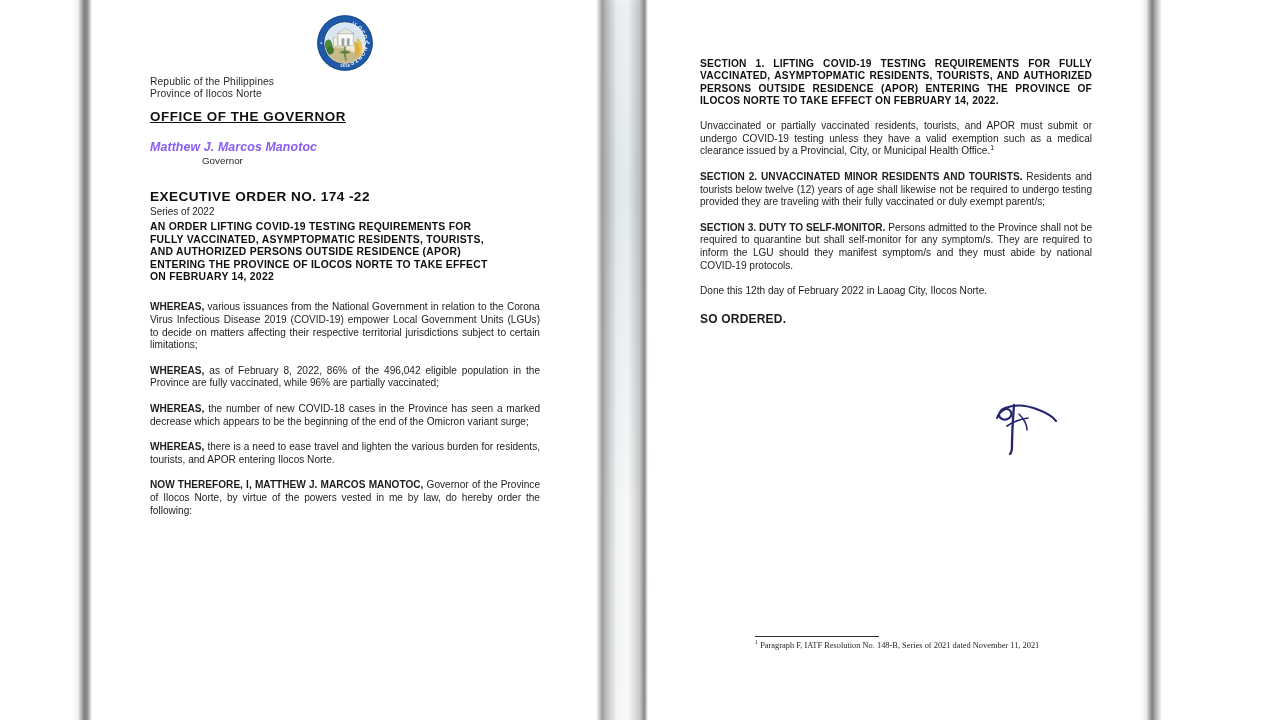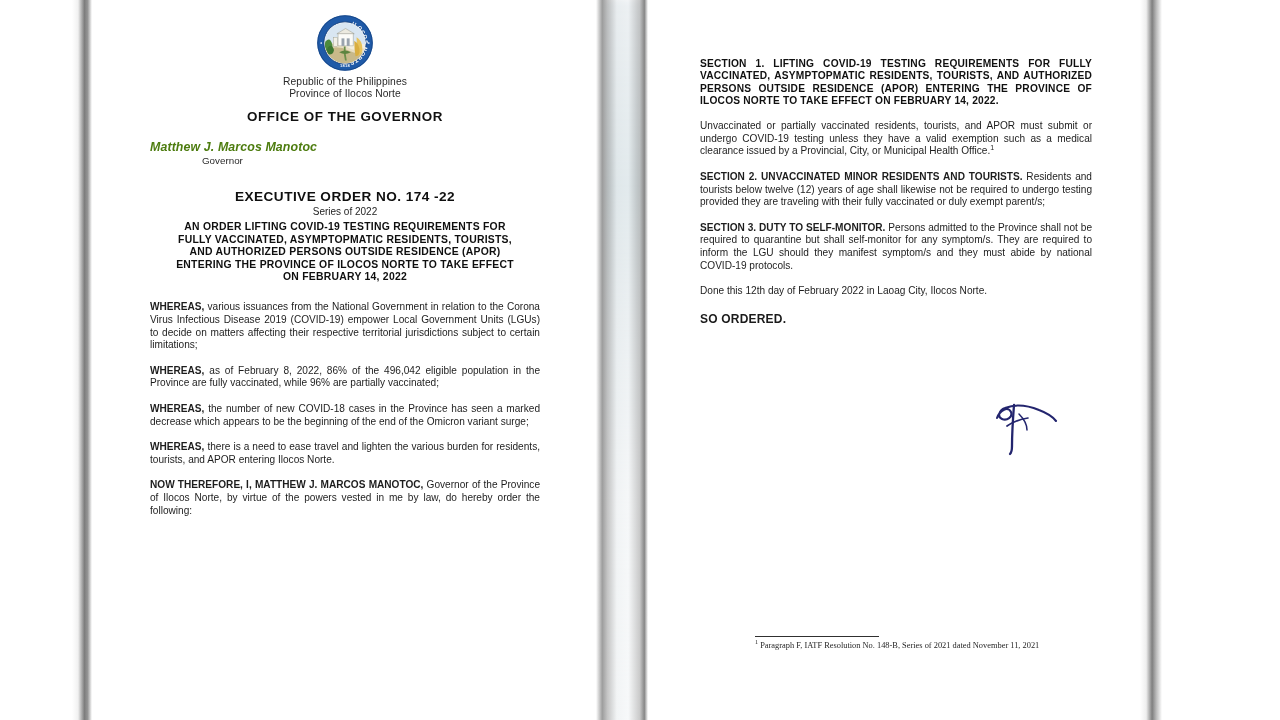--- a/index.html
+++ b/index.html
@@ -76,46 +76,47 @@
 
   
   .doc {
     position: absolute;
     color: #1b1b1b;
     -webkit-font-smoothing: antialiased;
   }
   #left-content  { left: 60px; top: 14px; width: 390px; }
   #right-content { left: 55px; top: 58px; width: 392px; }
 
-  .center { text-align: center; }
+  .center { text-align: left; }
 
   
   .seal-wrap { display: flex; justify-content: center; margin-bottom: 4px; }
   .seal { width: 58px; height: 58px; display: block; }
 
   .rep-line {
     font-size: 10.3px;
     line-height: 12.2px;
     color: #2a2a2a;
     letter-spacing: 0.1px;
   }
   .office-line {
     font-size: 13.4px;
     font-weight: bold;
     letter-spacing: 0.55px;
     margin-top: 9px;
     color: #111;
+    text-decoration: underline;
   }
   .gov-name {
     font-size: 12.4px;
     font-weight: bold;
     font-style: italic;
     margin-top: 16px;
     letter-spacing: 0.1px;
-    color: #4d7c0f;
+    color: #8b5cf6;
   }
   .gov-title {
     font-size: 9.8px;
     margin-top: 1px;
     margin-left: 52px;
     color: #2b2b2b;
   }
   .eo-number {
     font-size: 13.6px;
     font-weight: bold;

